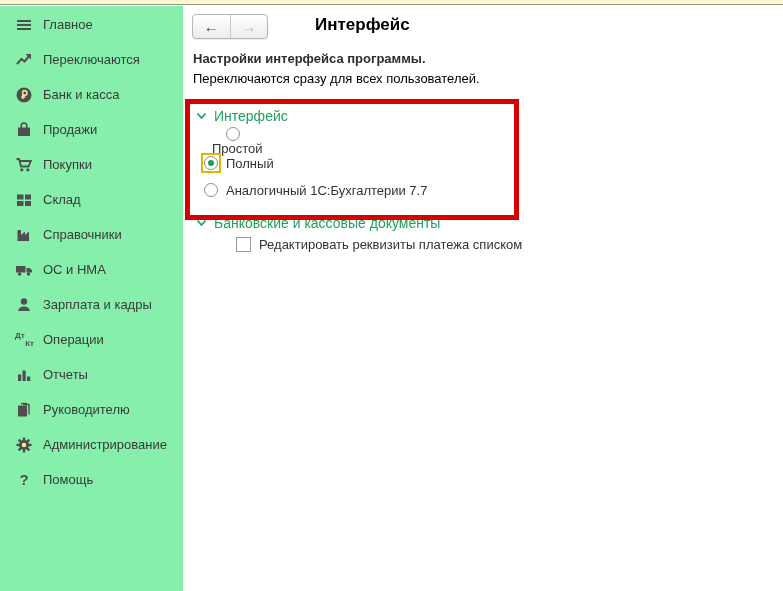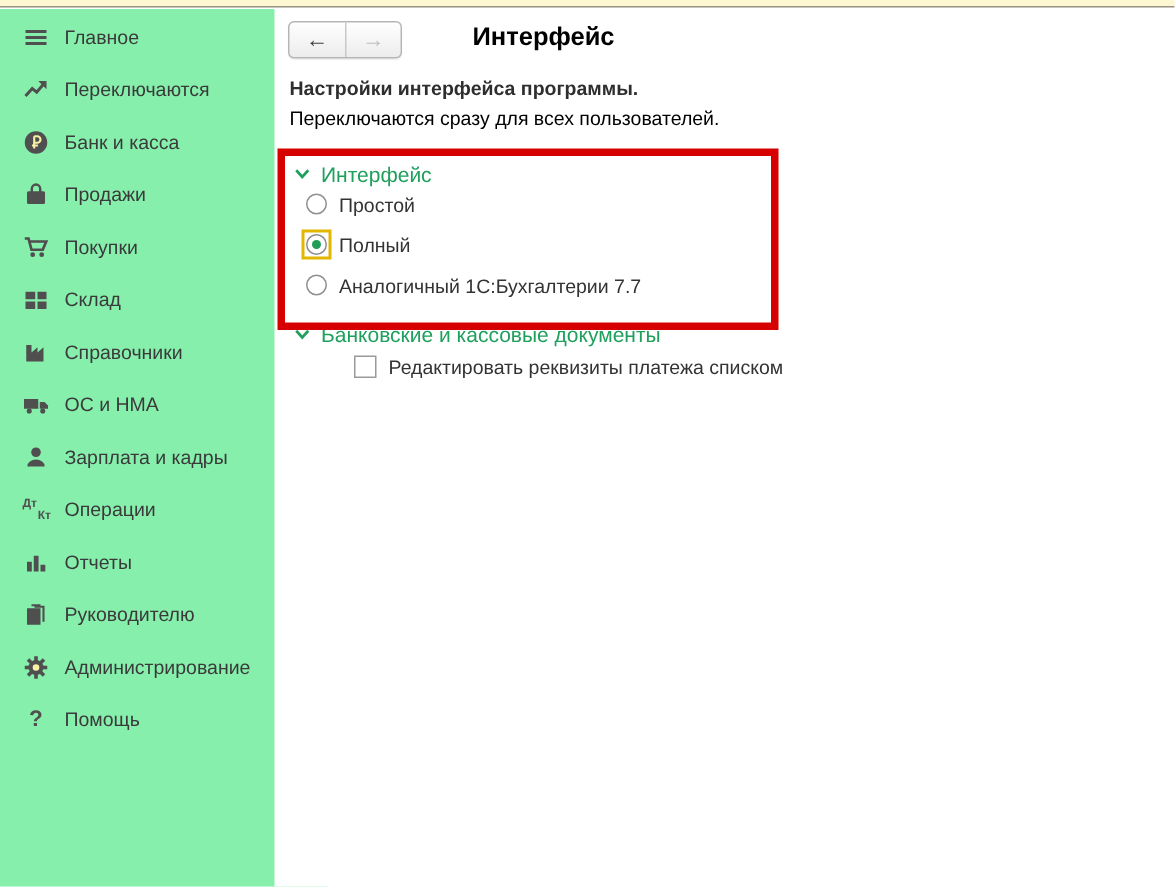--- a/index.html
+++ b/index.html
@@ -34,21 +34,21 @@
   .desc1 { position:absolute; left:10px; top:45px; font-size:13px; color:#2e2e2e;font-weight:bold; }
   .desc2 { position:absolute; left:10px; top:65px; font-size:13px; color:#000000; }
   .hl-rect { position:absolute; left:2px; top:93px; width:334px; height:121px;
              border:5px solid #d60000; z-index:5; pointer-events:none; }
   .section-head { position:absolute; display:flex; align-items:center; gap:7px;
                   font-size:14px; color:#1fa05d; cursor:pointer; z-index:1; }
   .section-head.s1 { left:13px; top:102px; }
   .section-head.s2 { left:13px; top:209px; }
   .opt-row { position:absolute; left:21px; height:18px; display:flex;
              align-items:center; cursor:pointer; z-index:1; }
-  .opt-row.r0 { top:121px; } .opt-row.r1 { top:148px; } .opt-row.r2 { top:175px; }
+  .opt-row.r0 { top:121px;flex-direction:column; } .opt-row.r1 { top:148px; } .opt-row.r2 { top:175px; }
   .radio { width:14px; height:14px; border:1px solid #8f8f8f; border-radius:50%;
            background:#fff; position:relative; flex:none; }
   .radio.selected::after { content:""; position:absolute; left:3px; top:3px;
            width:6px; height:6px; border-radius:50%; background:#1f9e57; }
   .radio.focused::before { content:""; position:absolute; left:-4px; top:-4px;
            right:-4px; bottom:-4px; border:2px solid #e3b600; }
   .opt-label { font-size:13px; color:#333; margin-left:8px; white-space:nowrap; }
   .chk-row { position:absolute; left:13px; top:229px; height:18px; display:flex;
              align-items:center; cursor:pointer;padding-left:40px; }
   .checkbox { width:15px; height:15px; border:1px solid #9a9a9a; background:#fff; flex:none; }

